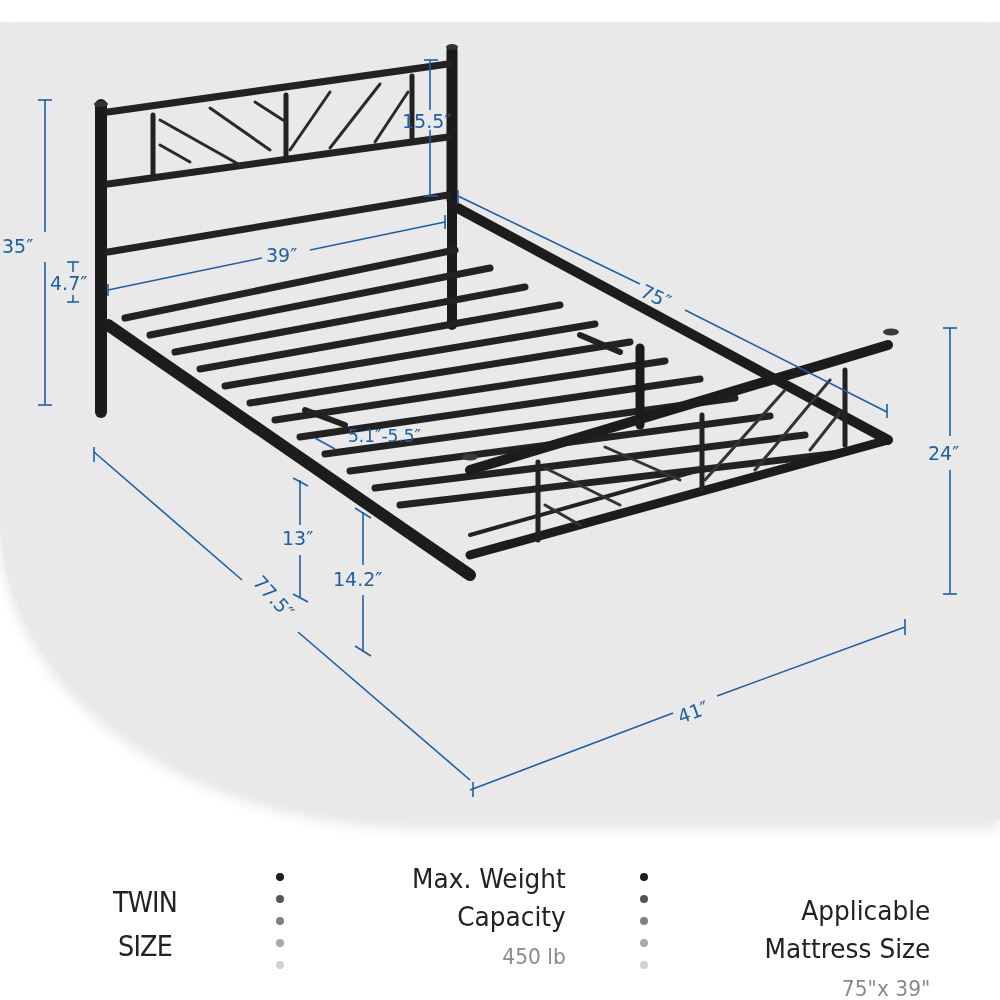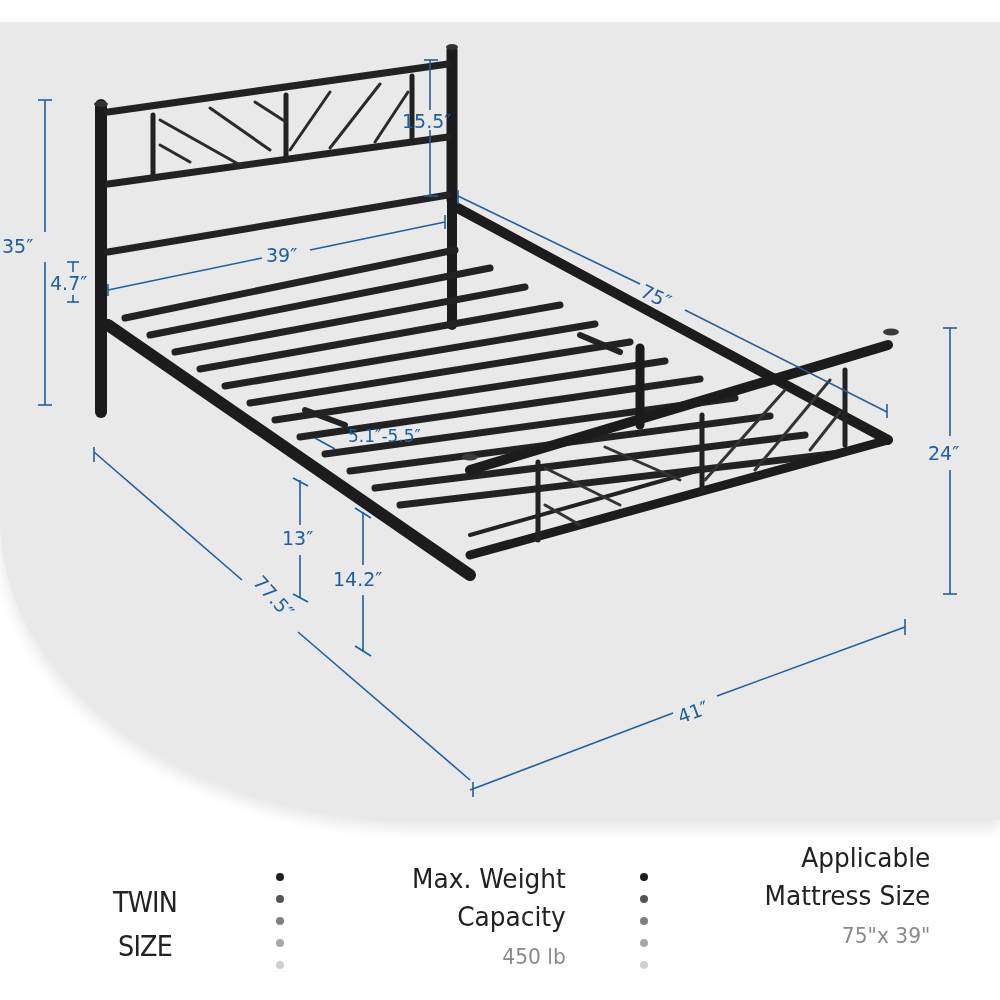--- a/index.html
+++ b/index.html
@@ -190,17 +190,17 @@
 </div>
 
 <div class="dots" style="left:640px;top:873px">
   <span class="dot" style="top:0;background:#1e1e1e"></span>
   <span class="dot" style="top:22px;background:#555"></span>
   <span class="dot" style="top:44px;background:#808080"></span>
   <span class="dot" style="top:66px;background:#a8a8a8"></span>
   <span class="dot" style="top:88px;background:#d0d0d0"></span>
 </div>
 
-<div class="spec" style="left:700px;top:839px;width:240px">
+<div class="spec" style="left:700px;top:892px;width:240px">
   <span class="l1">Applicable</span>
   <span class="l2">Mattress Size</span>
   <span class="val">75"x 39"</span>
 </div>
 
 </body></html>

